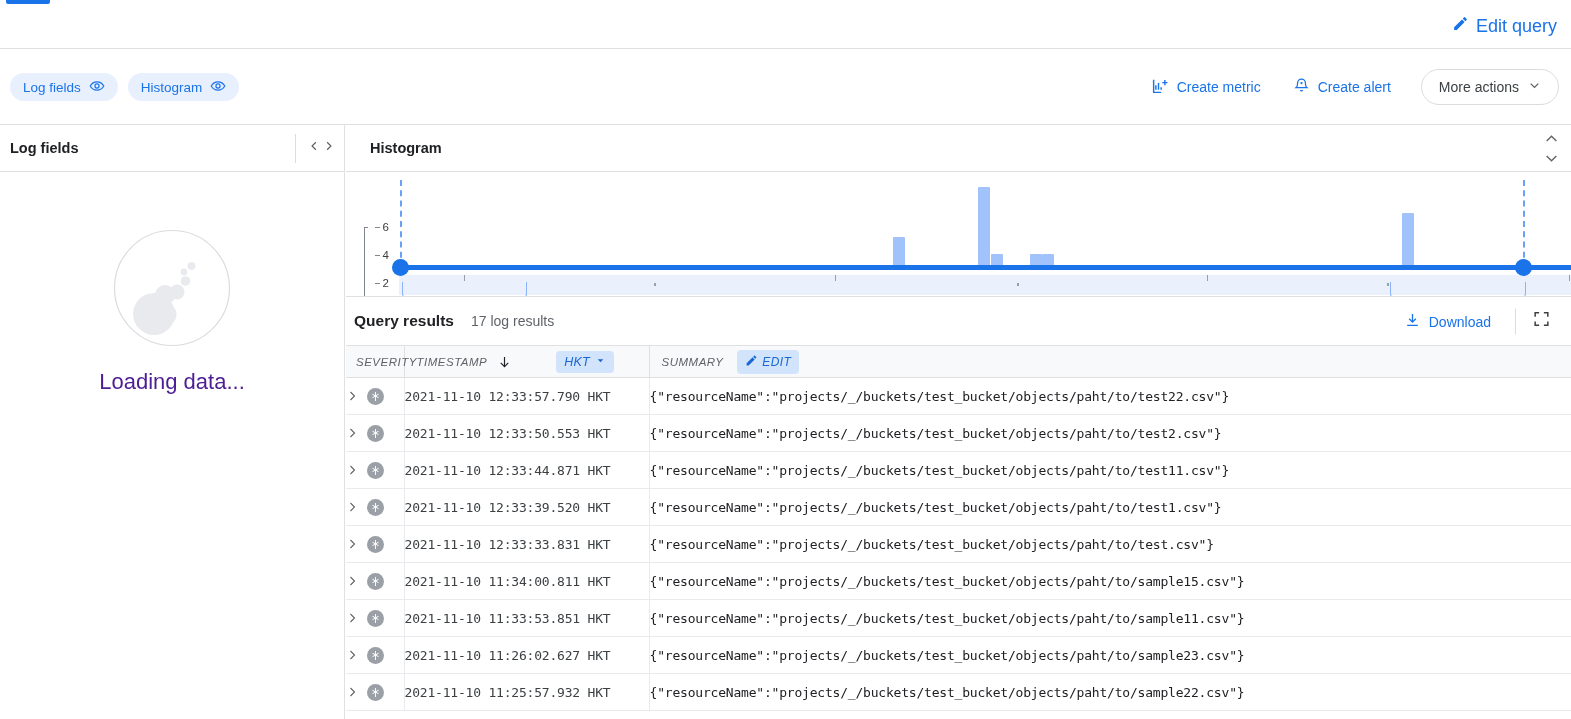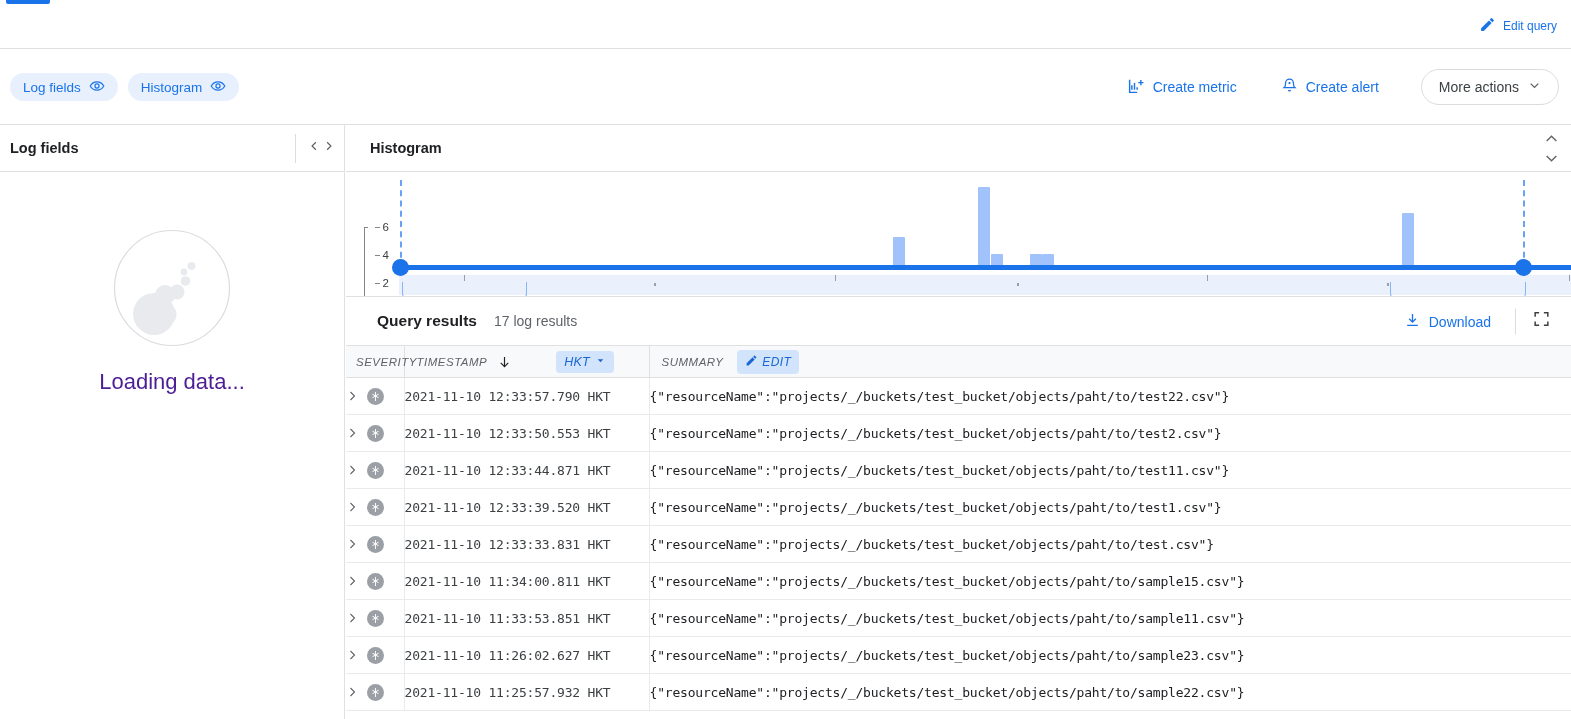--- a/index.html
+++ b/index.html
@@ -27,39 +27,39 @@
   .query-text {
     margin-left: 8px;
     font-family: "DejaVu Sans Mono", "Liberation Mono", monospace;
     font-size: 14.5px; letter-spacing: -0.1px;
     color: #1a73e8; white-space: pre;
   }
   .query-text .op { color: #1a73e8; }
   .edit-query {
     position: absolute; right: 14px; top: 50%; transform: translateY(-50%);
     display: flex; align-items: center; gap: 7px;
-    color: #1a73e8; font-size: 12px; font-weight: 500; cursor: pointer;
+    color: #1a73e8; font-size: 18px; font-weight: 500; cursor: pointer;
   }
 
   
   .toolbar {
     position: absolute; left: 0; top: 50px; width: 1571px; height: 75px;
     display: flex; align-items: center;
     border-bottom: 1px solid #e0e0e0;
   }
   .chip {
     display: inline-flex; align-items: center; gap: 8px;
     height: 28px; padding: 0 13px; border-radius: 14px;
     background: #e8f0fe; color: #1a73e8; font-size: 13.5px;
     cursor: pointer; white-space: nowrap;
   }
   .chip + .chip { margin-left: 10px; }
   .toolbar-left { position: absolute; left: 10px; display: flex; align-items: center; }
   .toolbar-right {
-    position: absolute; right: 12px; display: flex; align-items: center; gap: 12px;
+    position: absolute; right: 12px; display: flex; align-items: center; gap: 0px;
   }
   .tb-action {
     display: inline-flex; align-items: center; gap: 8px;
     color: #1a73e8; font-size: 14px; font-weight: 500;
     padding: 0 16px; height: 34px; cursor: pointer; white-space: nowrap;
   }
   .more-actions {
     display: inline-flex; align-items: center; gap: 9px;
     height: 36px; padding: 0 17px; margin-left: 14px;
     border: 1px solid #dadce0; border-radius: 18px;
@@ -140,21 +140,21 @@
     position: absolute; bottom: -9px; height: 22px;
     border: 1.6px solid #8ab4f8; border-top: none; border-radius: 0 0 11px 11px;
   }
 
   
   .results {
     position: absolute; left: 346px; top: 296px; width: 1225px; height: 423px;
     background: #fff; border-top: 1px solid #e0e0e0;
   }
   .res-header { height: 48px; display: flex; align-items: center; position: relative; }
-  .res-title { margin-left: 31px; font-size: 15.5px; font-weight: 700; color: #202124; }
+  .res-title { margin-left: 8px; font-size: 15.5px; font-weight: 700; color: #202124; }
   .res-count { margin-left: 17px; font-size: 14px; color: #5f6368; }
   .res-right {
     position: absolute; right: 10px; top: 50%; transform: translateY(-50%);
     display: flex; align-items: center;
   }
   .download {
     display: inline-flex; align-items: center; gap: 8px;
     color: #1a73e8; font-size: 14px; font-weight: 500; cursor: pointer; padding: 0 12px;
   }
   .res-vdiv { width: 1px; height: 26px; background: #dadce0; margin: 0 6px 0 12px; }

